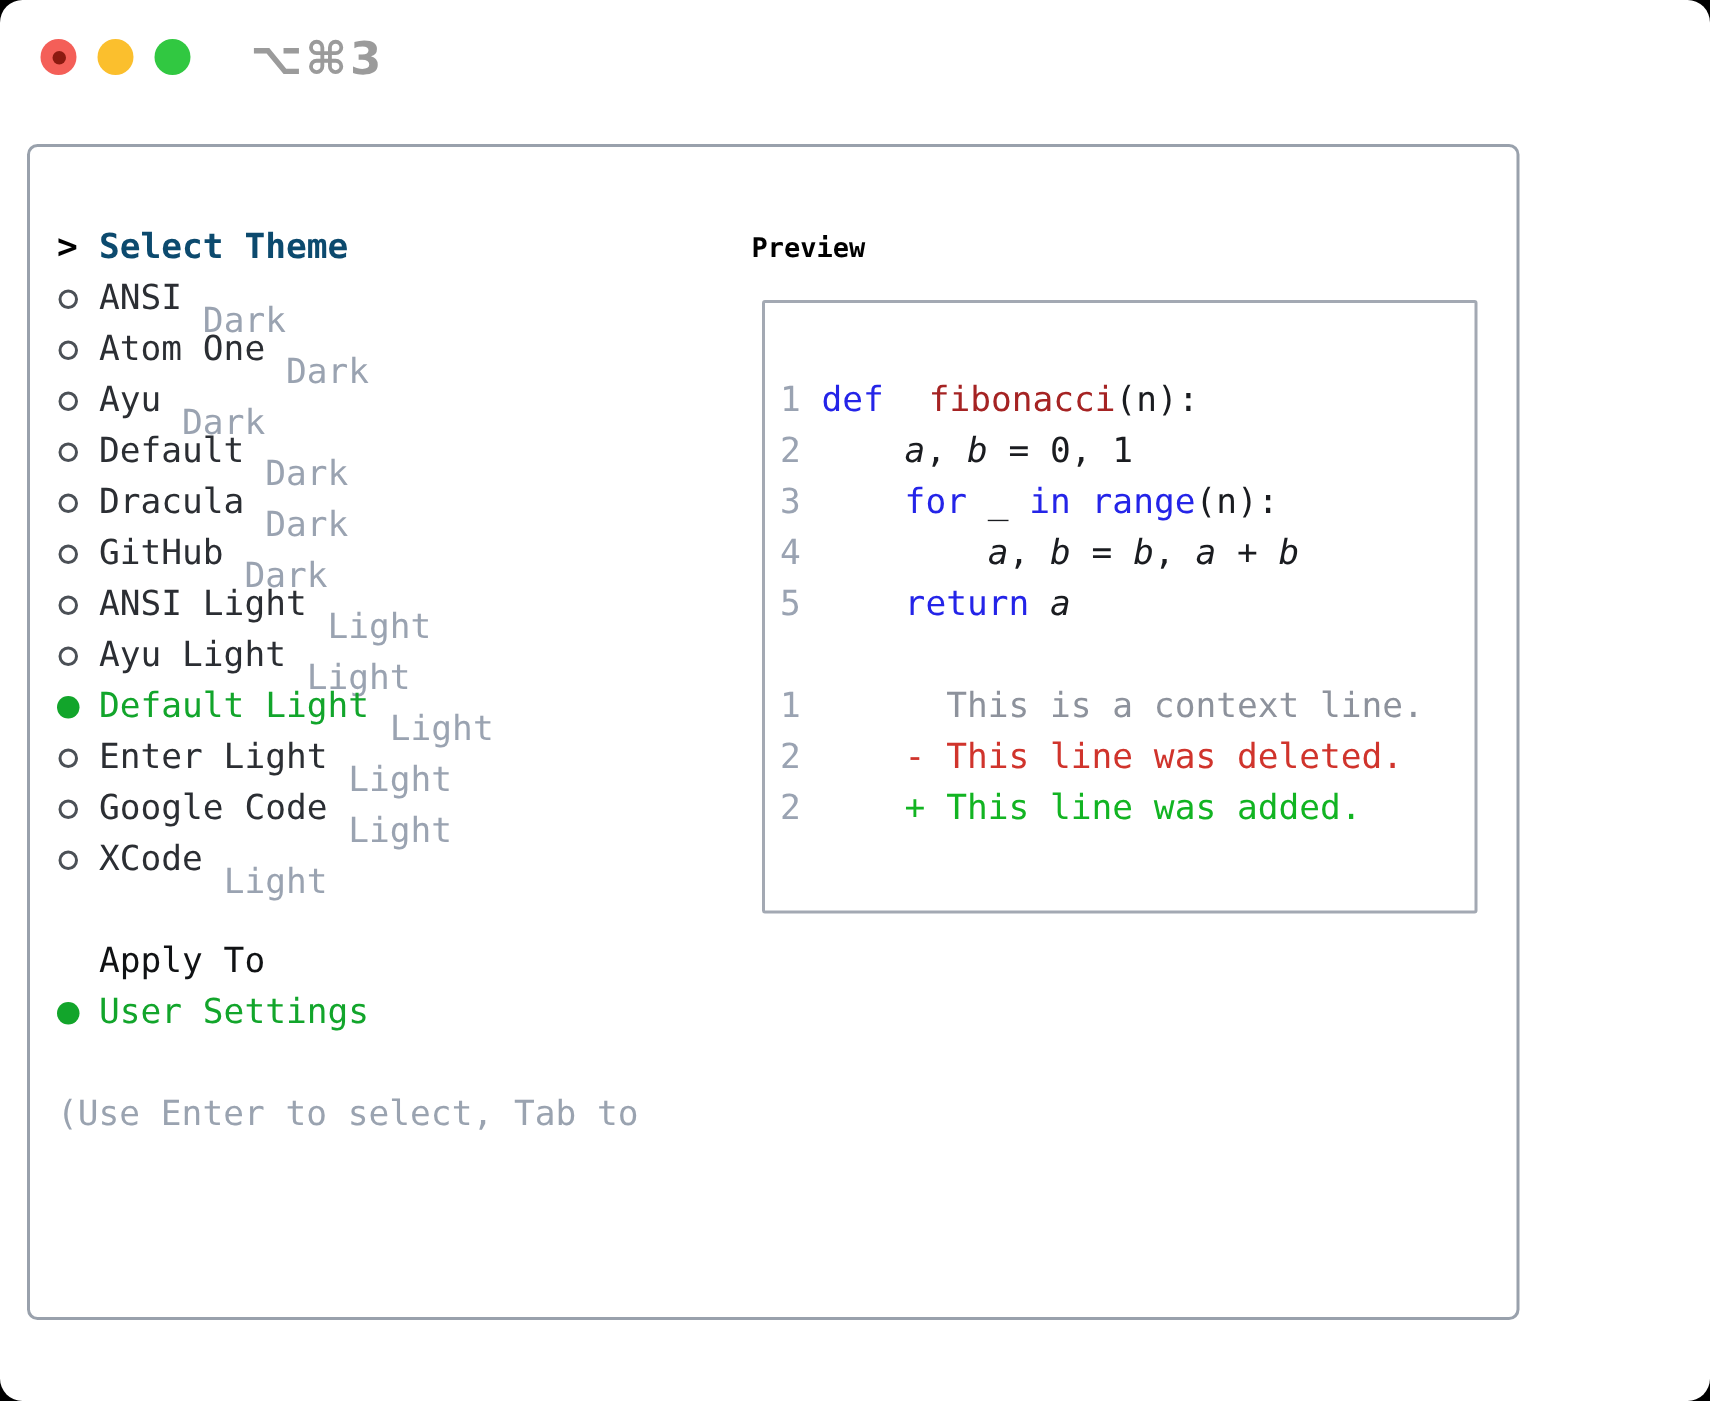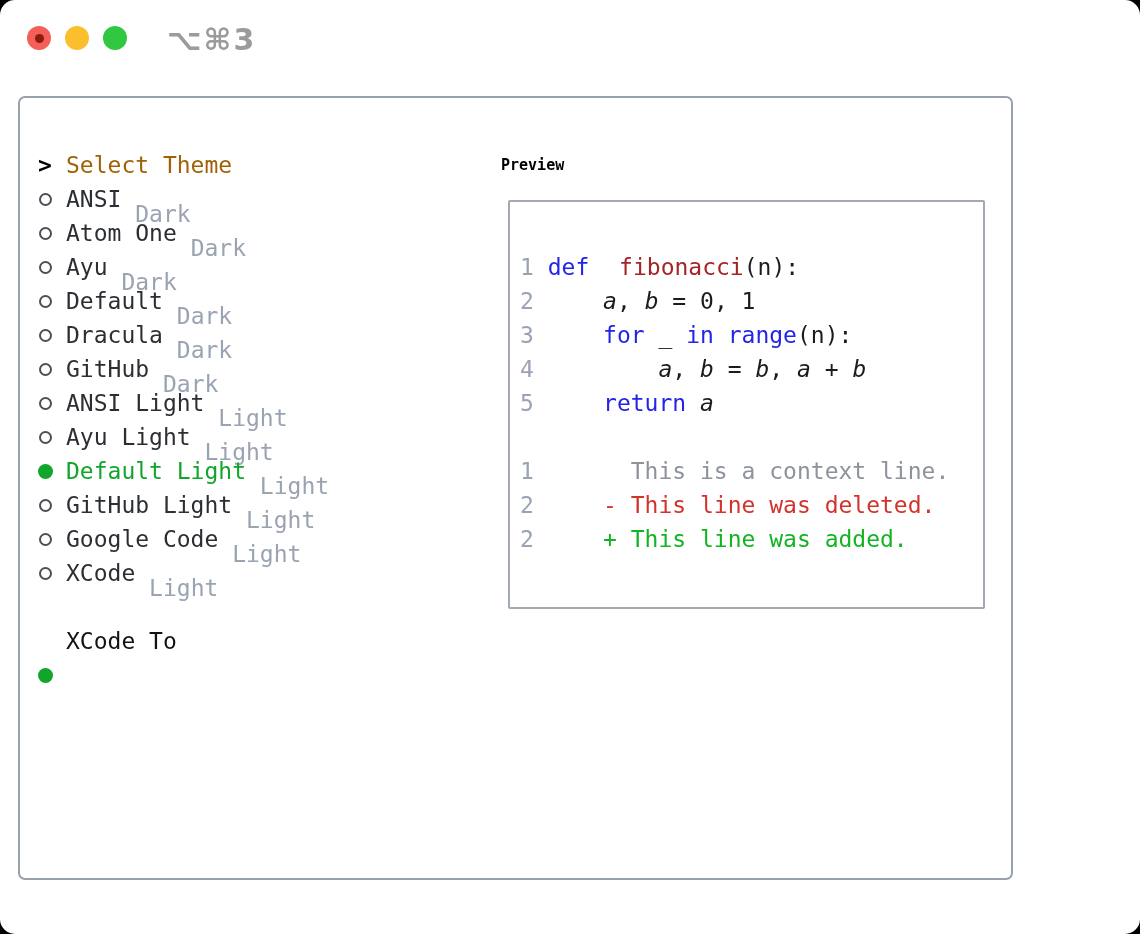--- a/index.html
+++ b/index.html
@@ -19,31 +19,31 @@
   
   .panel{position:absolute;left:18px;top:96px;width:995px;height:784px;box-sizing:border-box;border:2px solid var(--panel_border);border-radius:7px;background:#fff;}
 
   
   .leftcol{position:absolute;left:18px;top:50px;width:445px;font-size:23px;color:var(--label_dark);}
   .row{height:34px;display:flex;align-items:center;white-space:pre;}
   .marker{width:28px;flex:0 0 28px;display:flex;align-items:center;}
   .radio{width:13px;height:13px;border:2px solid var(--radio_outline);border-radius:50%;box-sizing:border-box;margin-left:1px;}
   .radio.sel{width:15px;height:15px;border:none;background:var(--selection_green);margin-left:0;}
   .prompt{font-weight:bold;color:#000;}
-  .hdr{font-weight:normal;color:#a16207;}
+  .hdr{font-weight:bold;color:#0c4a6e;}
   .theme-name{color:var(--label_dark);text-align:center;}
   .theme-tag{color:var(--muted_tag);margin-top:29px;}
   .row.selected .theme-name{color:var(--selection_green);}
   .apply-title{color:#101214;}
   .row.selected .opt-label{color:var(--selection_green);}
   .opt-label{color:var(--label_dark);}
   .hint{color:var(--hint);}
 
   
-  .preview-title{position:absolute;left:481px;top:50px;height:34px;display:flex;align-items:center;font-size:15px;font-weight:bold;color:#000;}
+  .preview-title{position:absolute;left:481px;top:50px;height:34px;display:flex;align-items:center;font-size:18px;font-weight:bold;color:#000;}
   .preview-box{position:absolute;left:488px;top:102px;width:477px;height:409px;box-sizing:border-box;border:2px solid var(--preview_border);border-radius:2px;background:#fff;padding:48px 0 0 10px;overflow:hidden;}
   .code-line{height:34px;display:flex;align-items:center;white-space:pre;font-size:23px;color:var(--plain_code);}
   .lnum{display:inline-block;width:2ch;color:var(--line_number);}
   .tok-kw{color:var(--keyword);}
   .tok-fn{color:var(--function_name);margin-left:16px;}
   .tok-id{font-style:italic;color:var(--plain_code);}
   .tok-pl{color:var(--plain_code);}
   .tok-ctx{color:var(--context);}
   .tok-del{color:var(--deleted);}
   .tok-add{color:var(--added);}
@@ -73,32 +73,33 @@
       <div id="theme-list">
           <div class="row"><span class="marker"><span class="radio"></span></span><span class="theme-name">ANSI</span><span class="theme-tag"> Dark</span></div>
           <div class="row"><span class="marker"><span class="radio"></span></span><span class="theme-name">Atom One</span><span class="theme-tag"> Dark</span></div>
           <div class="row"><span class="marker"><span class="radio"></span></span><span class="theme-name">Ayu</span><span class="theme-tag"> Dark</span></div>
           <div class="row"><span class="marker"><span class="radio"></span></span><span class="theme-name">Default</span><span class="theme-tag"> Dark</span></div>
           <div class="row"><span class="marker"><span class="radio"></span></span><span class="theme-name">Dracula</span><span class="theme-tag"> Dark</span></div>
           <div class="row"><span class="marker"><span class="radio"></span></span><span class="theme-name">GitHub</span><span class="theme-tag"> Dark</span></div>
           <div class="row"><span class="marker"><span class="radio"></span></span><span class="theme-name">ANSI Light</span><span class="theme-tag"> Light</span></div>
           <div class="row"><span class="marker"><span class="radio"></span></span><span class="theme-name">Ayu Light</span><span class="theme-tag"> Light</span></div>
           <div class="row selected"><span class="marker"><span class="radio sel"></span></span><span class="theme-name">Default Light</span><span class="theme-tag"> Light</span></div>
-          <div class="row"><span class="marker"><span class="radio"></span></span><span class="theme-name">GitHub Light</span><span class="theme-tag"> Light</span></div>
+          <div class="row"><span class="marker"><span class="radio"></span></span><span class="theme-name">Enter Light</span><span class="theme-tag"> Light</span></div>
           <div class="row"><span class="marker"><span class="radio"></span></span><span class="theme-name">Google Code</span><span class="theme-tag"> Light</span></div>
           <div class="row"><span class="marker"><span class="radio"></span></span><span class="theme-name">XCode</span><span class="theme-tag"> Light</span></div>
         </div>
       <div class="row"></div>
       <div class="row">
-        <span class="marker"></span><span class="apply-title">XCode To</span>
+        <span class="marker"></span><span class="apply-title">Apply To</span>
       </div>
       <div id="apply-list">
-          <div class="row selected"><span class="marker"><span class="radio sel"></span></span></div>
+          <div class="row selected"><span class="marker"><span class="radio sel"></span></span><span class="opt-label">User Settings</span></div>
         </div>
       <div class="row"></div>
+      <div class="row"><span class="hint">(Use Enter to select, Tab to</span></div>
     </div>
 
     <div class="preview-title">Preview</div>
     <div class="preview-box" id="code-block">
         <div class="code-line"><span class="lnum">1</span><span class="tok-kw">def</span><span class="tok-pl"> </span><span class="tok-fn">fibonacci</span><span class="tok-pl">(n):</span></div>
         <div class="code-line"><span class="lnum">2</span><span class="tok-pl">    </span><span class="tok-id">a</span><span class="tok-pl">, </span><span class="tok-id">b</span><span class="tok-pl"> = 0, 1</span></div>
         <div class="code-line"><span class="lnum">3</span><span class="tok-pl">    </span><span class="tok-kw">for</span><span class="tok-pl"> _ </span><span class="tok-kw">in</span><span class="tok-pl"> </span><span class="tok-kw">range</span><span class="tok-pl">(n):</span></div>
         <div class="code-line"><span class="lnum">4</span><span class="tok-pl">        </span><span class="tok-id">a</span><span class="tok-pl">, </span><span class="tok-id">b</span><span class="tok-pl"> = </span><span class="tok-id">b</span><span class="tok-pl">, </span><span class="tok-id">a</span><span class="tok-pl"> + </span><span class="tok-id">b</span></div>
         <div class="code-line"><span class="lnum">5</span><span class="tok-pl">    </span><span class="tok-kw">return</span><span class="tok-pl"> </span><span class="tok-id">a</span></div>
         <div class="code-line"><span class="lnum"></span></div>

